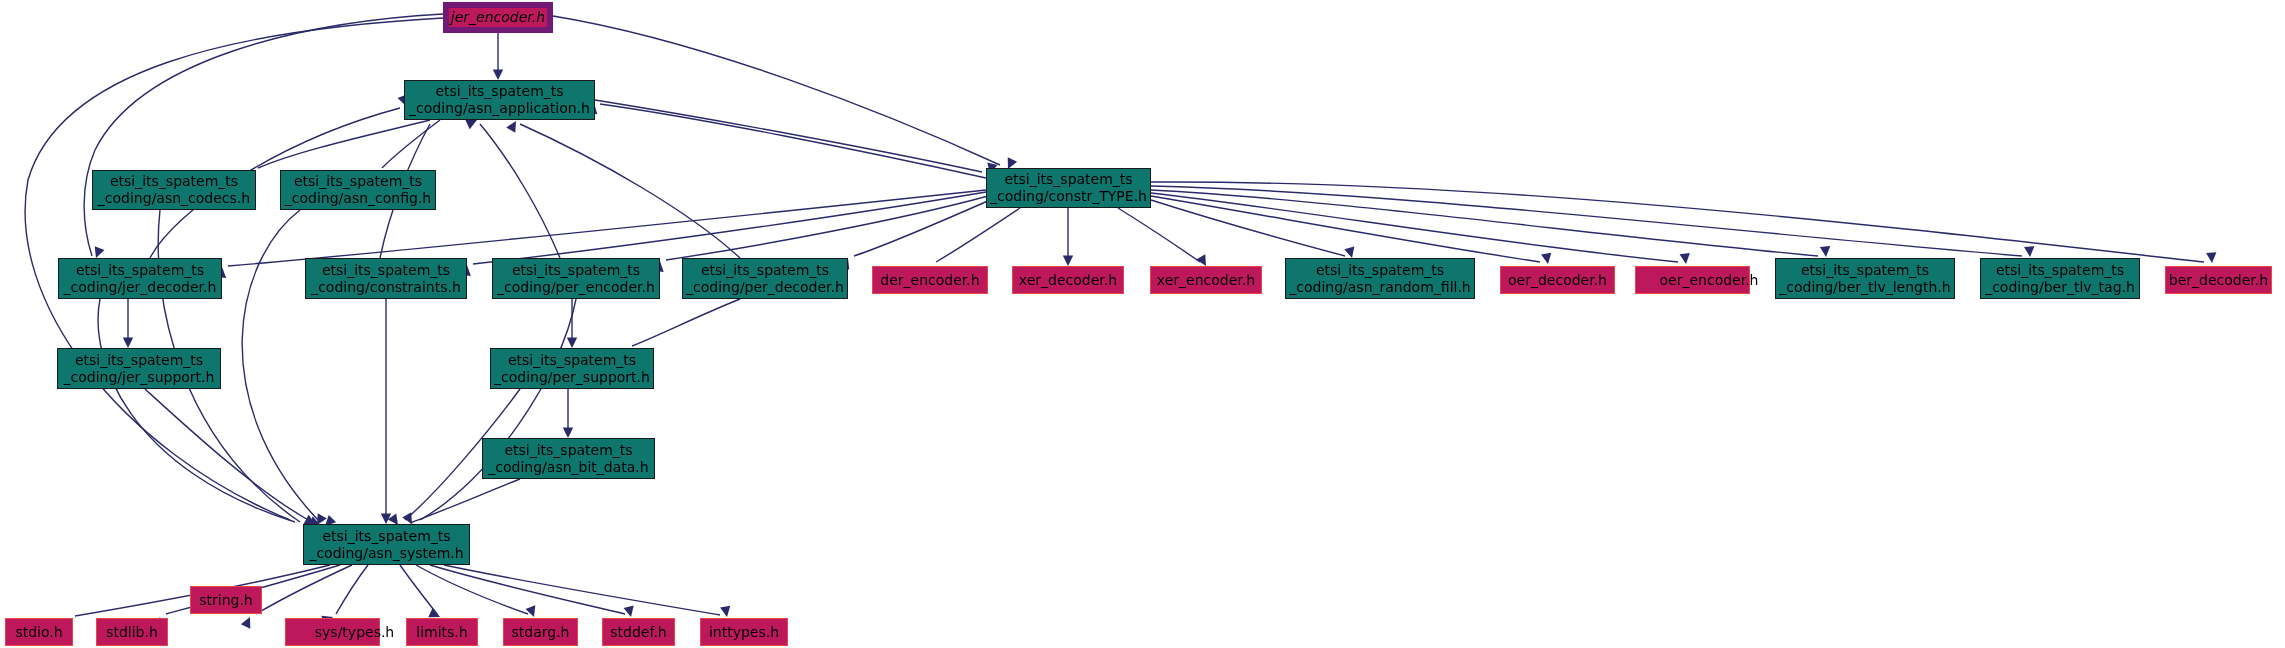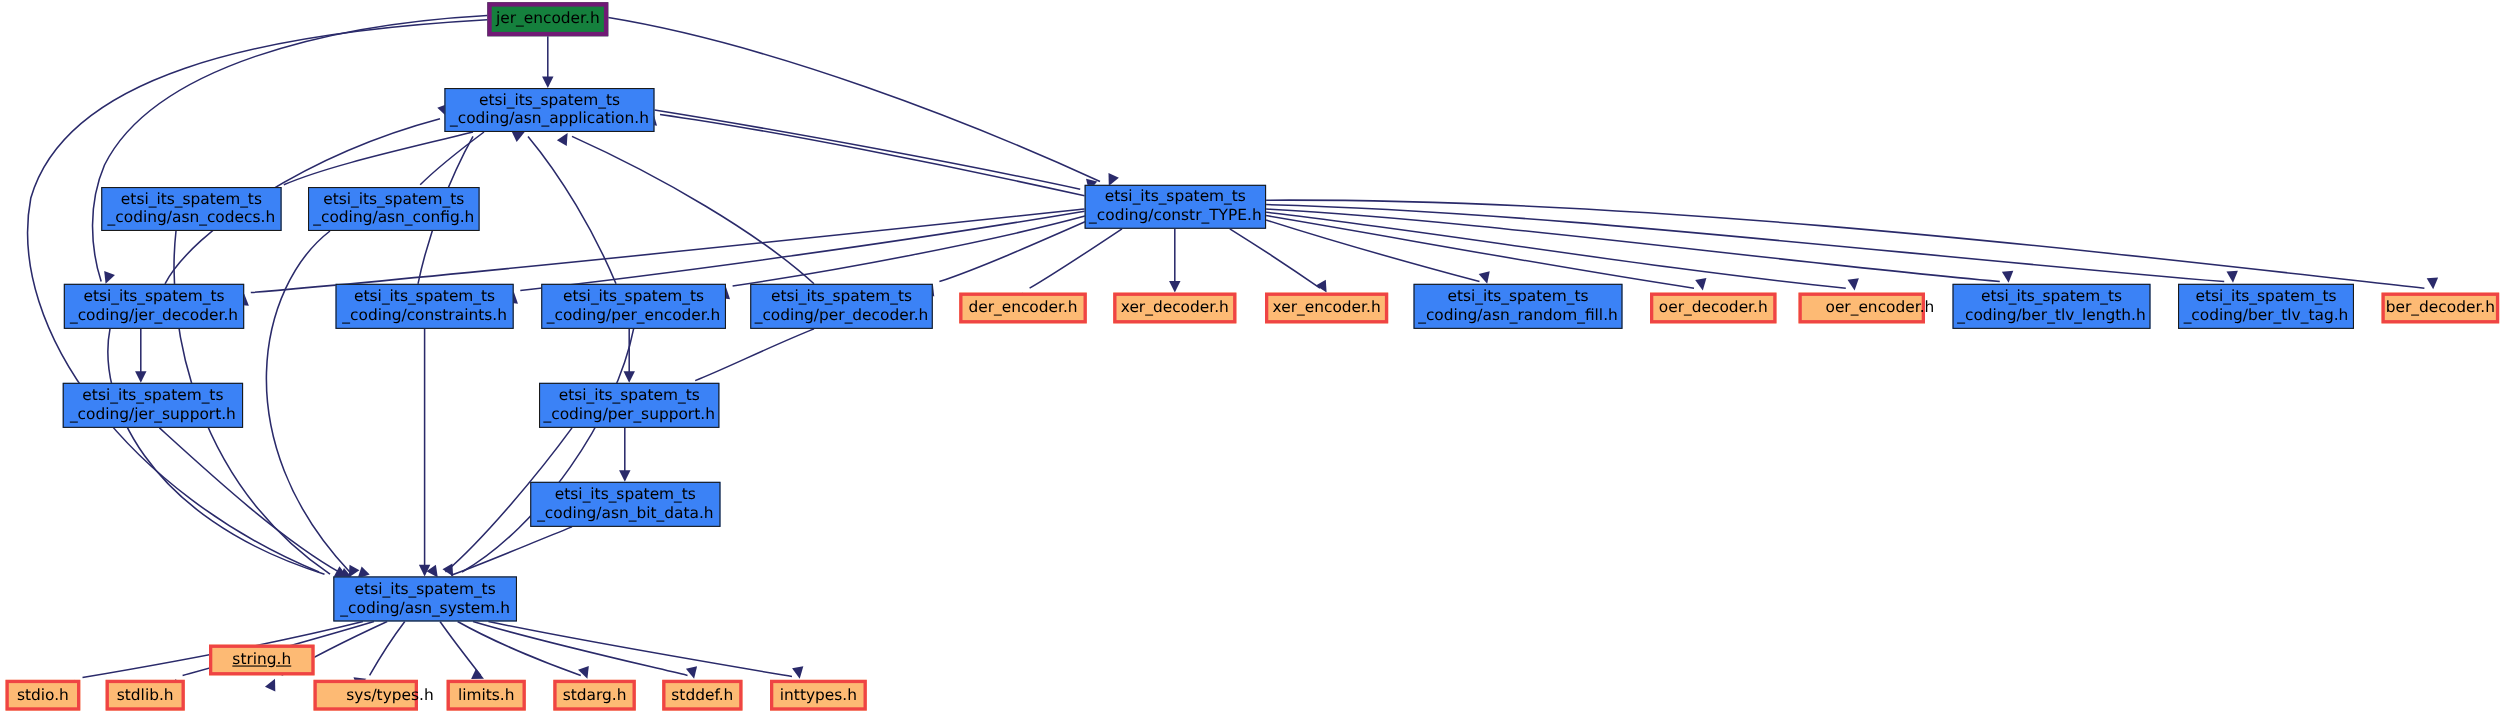--- a/index.html
+++ b/index.html
@@ -30,30 +30,31 @@
     flex-direction: column;
     align-items: center;
     justify-content: center;
     text-align: center;
     line-height: 1.18;
     white-space: pre;
     color: #000000;
     z-index: 3;
   }
   .node.plain {
-    border: 3px solid #ef4444;
-    background: #fdba74;
+    border: 1px solid #ef4444;
+    background: #be185d;
   }
   .node.strong {
     border: 1px solid #1a1a1a;
-    background: #3b82f6;
+    background: #0f766e;
   }
   .node.current {
-    border: 4px solid #701a75;
-    background: #15803d;
+    border: 6px solid #701a75;
+    background: #be185d;
+    font-style: italic;
   }
   .node .ln { display:block; }
 </style>
 </head>
 <body>
 
 <div id="canvas" style="width: 2285px; height: 648px; background: rgb(255, 255, 255);">
   <svg id="edges" viewBox="0 0 2285 648" width="2285" height="648" xmlns="http://www.w3.org/2000/svg">
       <path d="M 498,33 L 498,78" fill="none" stroke="#2a2a6a" stroke-width="1.4"></path>
       <polygon points="0,0 -5.2,-10.5 5.2,-10.5" fill="#2a2a6a" transform="translate(498,80) rotate(0)"></polygon>
@@ -163,19 +164,19 @@
     <div class="node plain" title="oer_encoder.h" style="left: 1635px; top: 266px; width: 115px; height: 28px; font-size: 14px; padding-left: 33px;"><span class="ln">oer_encoder.h</span></div>
     <div class="node strong" title="etsi_its_spatem_ts_coding/ber_tlv_length.h" style="left: 1775px; top: 258px; width: 180px; height: 41px; font-size: 14px;"><span class="ln">etsi_its_spatem_ts</span><span class="ln">_coding/ber_tlv_length.h</span></div>
     <div class="node strong" title="etsi_its_spatem_ts_coding/ber_tlv_tag.h" style="left: 1980px; top: 258px; width: 160px; height: 41px; font-size: 14px;"><span class="ln">etsi_its_spatem_ts</span><span class="ln">_coding/ber_tlv_tag.h</span></div>
     <div class="node plain" title="ber_decoder.h" style="left: 2165px; top: 266px; width: 107px; height: 28px; font-size: 14px;"><span class="ln">ber_decoder.h</span></div>
     <div class="node strong" title="etsi_its_spatem_ts_coding/jer_support.h" style="left: 57px; top: 348px; width: 164px; height: 41px; font-size: 14px;"><span class="ln">etsi_its_spatem_ts</span><span class="ln">_coding/jer_support.h</span></div>
     <div class="node strong" title="etsi_its_spatem_ts_coding/per_support.h" style="left: 490px; top: 348px; width: 164px; height: 41px; font-size: 14px;"><span class="ln">etsi_its_spatem_ts</span><span class="ln">_coding/per_support.h</span></div>
     <div class="node strong" title="etsi_its_spatem_ts_coding/asn_bit_data.h" style="left: 482px; top: 438px; width: 173px; height: 41px; font-size: 14px;"><span class="ln">etsi_its_spatem_ts</span><span class="ln">_coding/asn_bit_data.h</span></div>
     <div class="node strong" title="etsi_its_spatem_ts_coding/asn_system.h" style="left: 303px; top: 524px; width: 167px; height: 41px; font-size: 14px;"><span class="ln">etsi_its_spatem_ts</span><span class="ln">_coding/asn_system.h</span></div>
     <div class="node plain" title="stdio.h" style="left: 5px; top: 618px; width: 68px; height: 28px; font-size: 14px;"><span class="ln">stdio.h</span></div>
     <div class="node plain" title="stdlib.h" style="left: 96px; top: 618px; width: 72px; height: 28px; font-size: 14px;"><span class="ln">stdlib.h</span></div>
-    <div class="node plain" title="string.h" style="left: 190px; top: 586px; width: 96px; height: 28px; font-size: 14px; text-decoration: underline;"><span class="ln">string.h</span></div>
+    <div class="node plain" title="string.h" style="left: 190px; top: 586px; width: 72px; height: 28px; font-size: 14px;"><span class="ln">string.h</span></div>
     <div class="node plain" title="sys/types.h" style="left: 285px; top: 618px; width: 95px; height: 28px; font-size: 14px; padding-left: 44px;"><span class="ln">sys/types.h</span></div>
     <div class="node plain" title="limits.h" style="left: 406px; top: 618px; width: 72px; height: 28px; font-size: 14px;"><span class="ln">limits.h</span></div>
     <div class="node plain" title="stdarg.h" style="left: 503px; top: 618px; width: 75px; height: 28px; font-size: 14px;"><span class="ln">stdarg.h</span></div>
     <div class="node plain" title="stddef.h" style="left: 602px; top: 618px; width: 73px; height: 28px; font-size: 14px;"><span class="ln">stddef.h</span></div>
     <div class="node plain" title="inttypes.h" style="left: 700px; top: 618px; width: 88px; height: 28px; font-size: 14px;"><span class="ln">inttypes.h</span></div>
   </div>
 
 </body></html>

